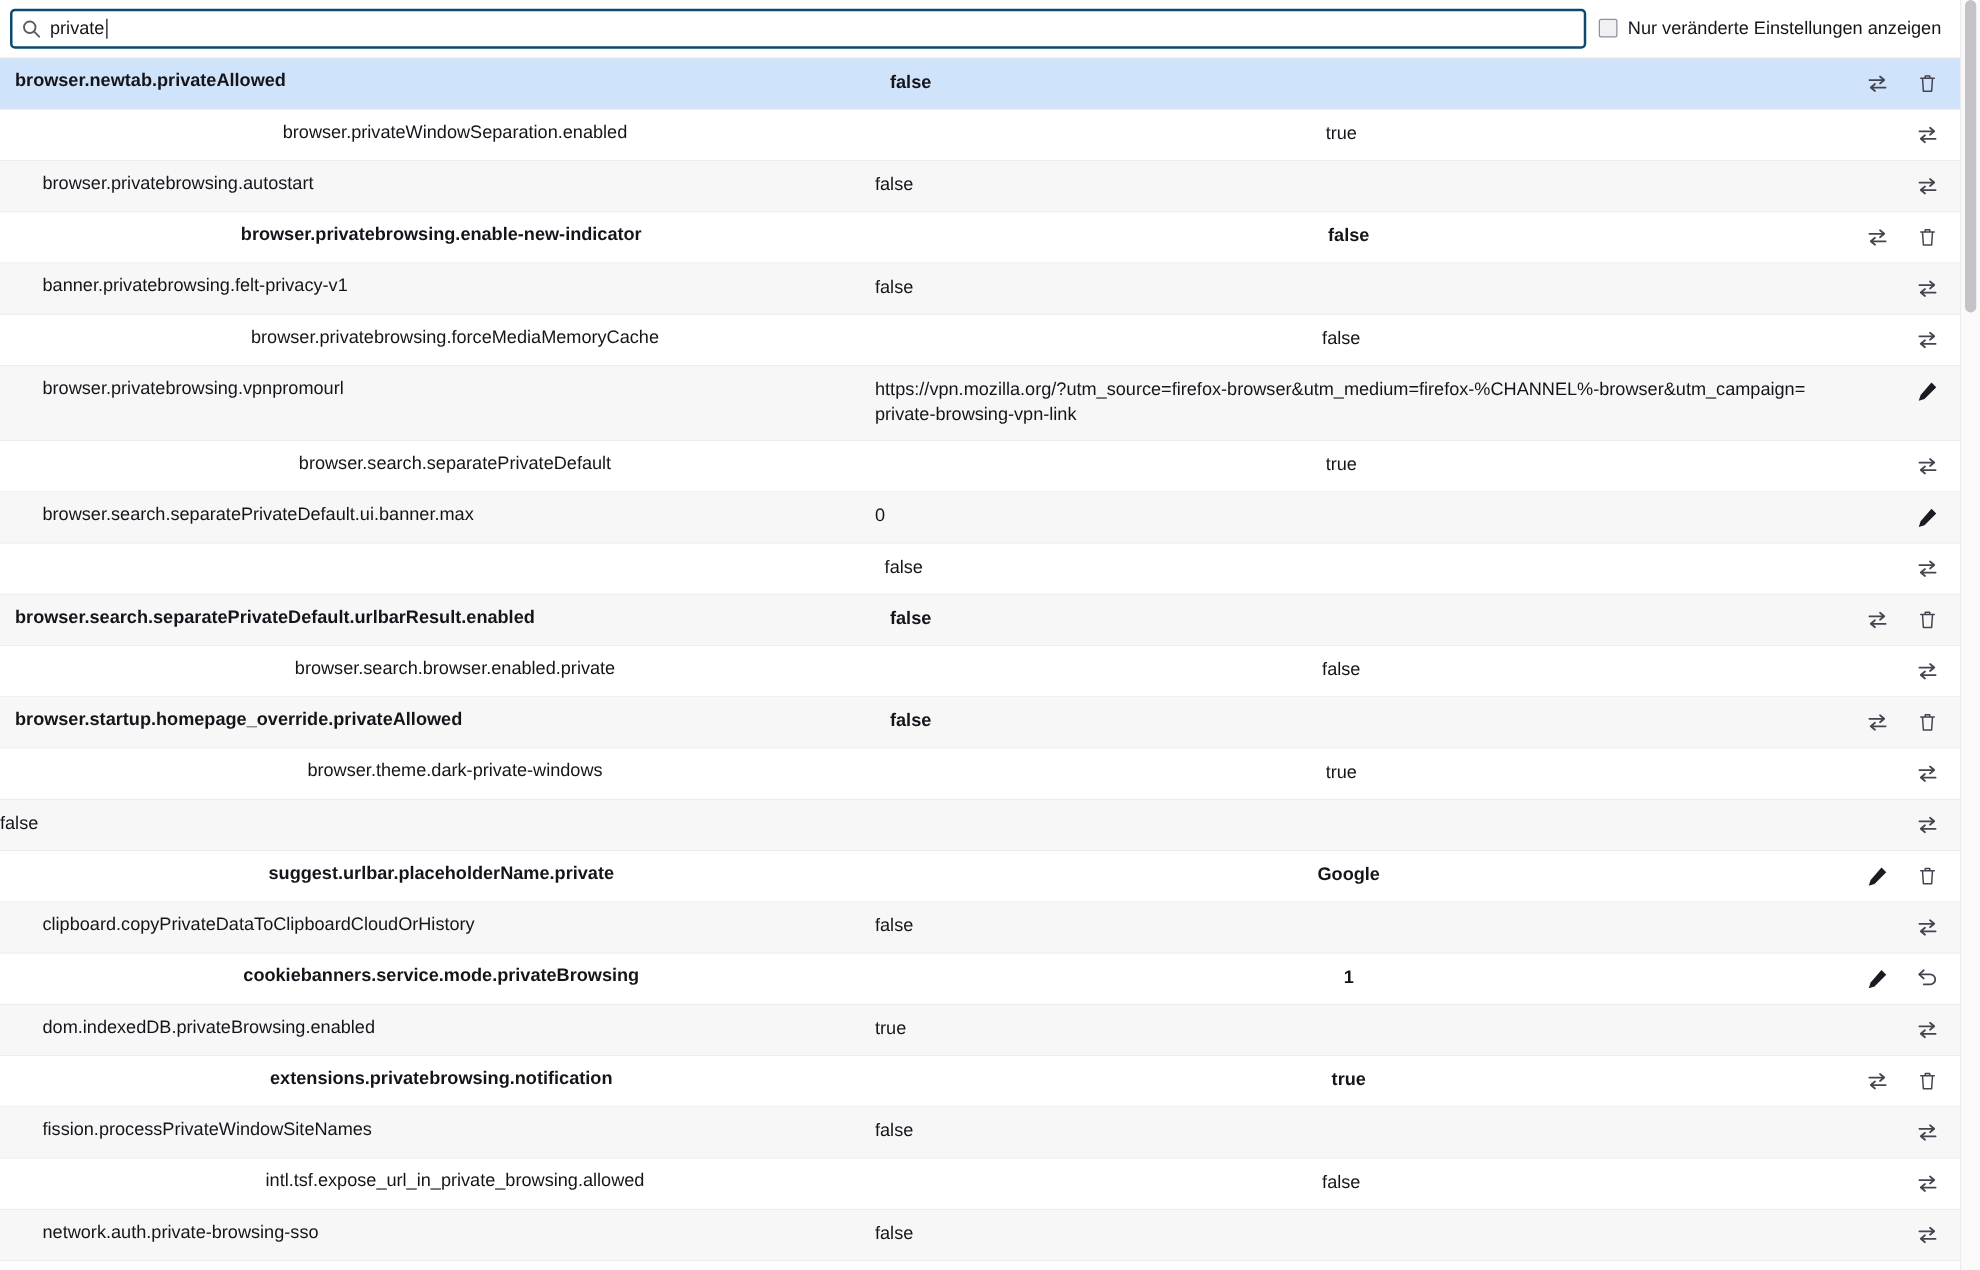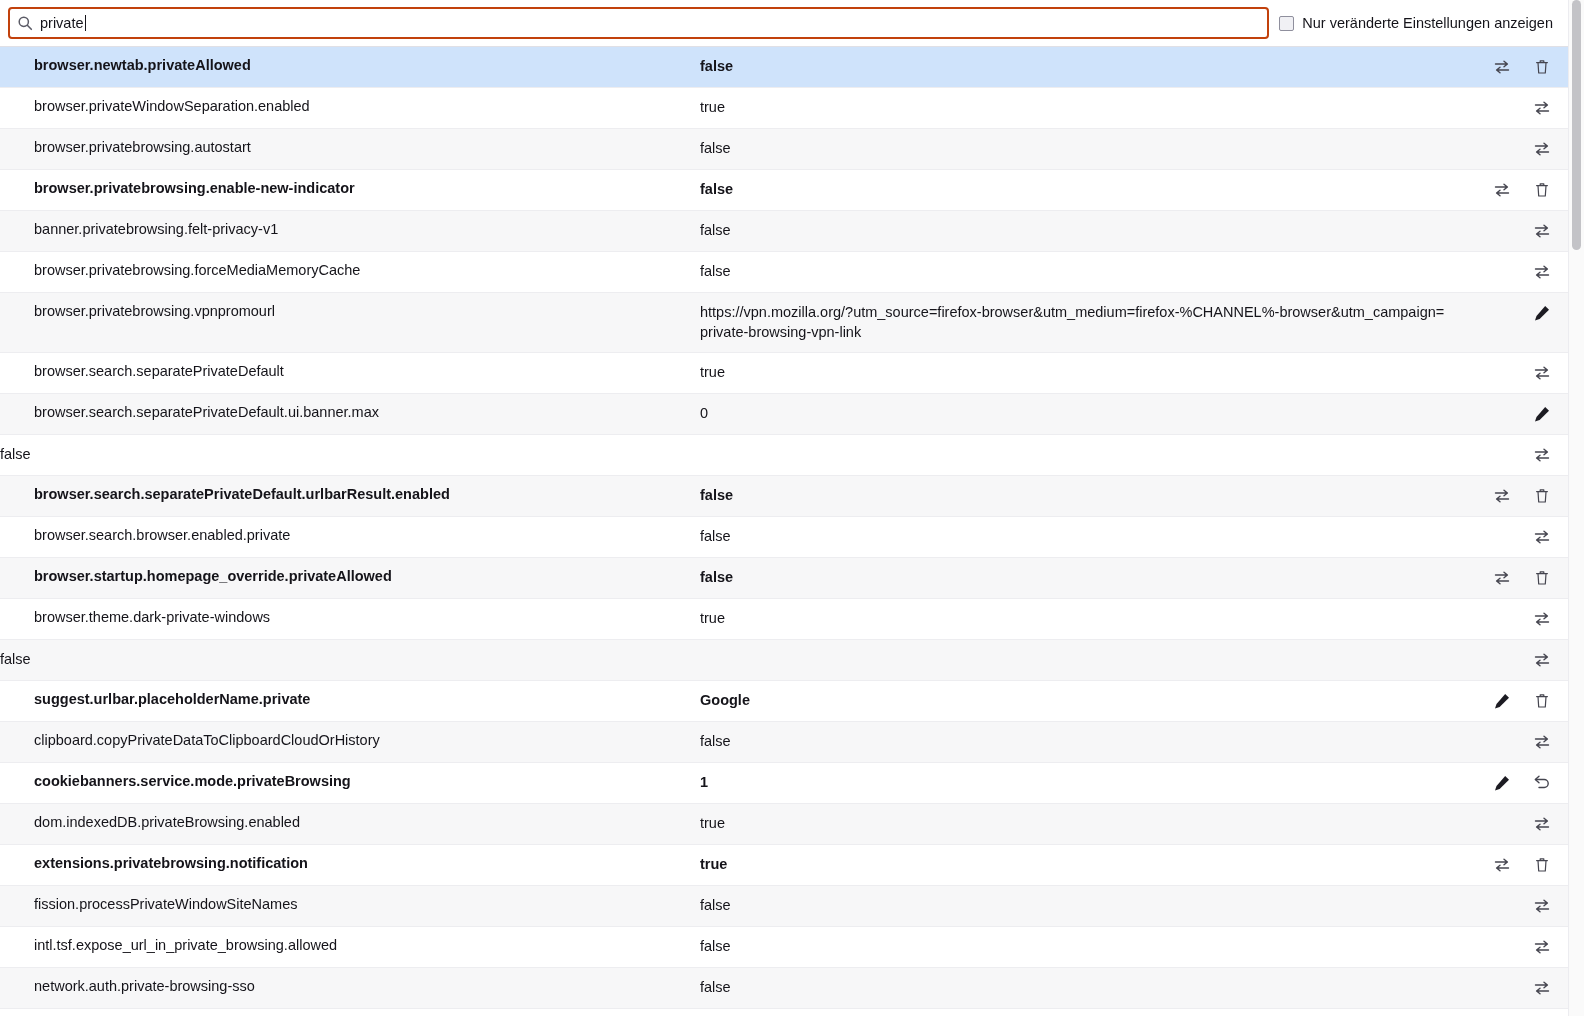--- a/index.html
+++ b/index.html
@@ -27,21 +27,21 @@
   }
   .search-wrap {
     flex: 1 1 auto;
     position: relative;
     height: 32px;
   }
   .search-box {
     width: 100%;
     height: 32px;
     box-sizing: border-box;
-    border: 2px solid #c2410c;
+    border: 2px solid #0c4a6e;
     border-radius: 4px;
     background: #ffffff;
     display: flex;
     align-items: center;
     padding-left: 30px;
     font-size: 14.5px;
     color: #15141a;
   }
   .search-icon {
     position: absolute;
@@ -59,21 +59,21 @@
   .caret {
     display: inline-block;
     width: 1px;
     height: 16px;
     background: #15141a;
     vertical-align: -3px;
     margin-left: 1px;
   }
   .checkbox-wrap {
     display: flex;
-    align-items: flex-end;
+    align-items: flex-start;
     gap: 8px;
     flex: 0 0 auto;
     padding-right: 6px;
   }
   .checkbox {
     width: 15px;
     height: 15px;
     border: 1px solid #8f8f9d;
     border-radius: 2px;
     background: #f0f0f4;
@@ -92,24 +92,24 @@
   }
   .row {
     display: flex;
     align-items: stretch;
     min-height: 40px;
     border-bottom: 1px solid #ededf0;
     font-size: 14.5px;
     color: #15141a;
   }
   .row.alt { background: #f7f7f8; }
-  .row.plain { background: #ffffff; }
+  .row.plain { background: #ffffff; text-align: center; }
   .row.selected { background: #cfe3fb; }
   .row.modified .name,
-  .row.modified .value { font-weight: bold; }
+  .row.modified .value { font-weight: bold; padding-left: 12px; }
 
   .name {
     width: 700px;
     flex: 0 0 700px;
     padding: 10px 6px 10px 34px;
     box-sizing: border-box;
     word-break: break-all;
   }
   .value {
     flex: 1 1 auto;

